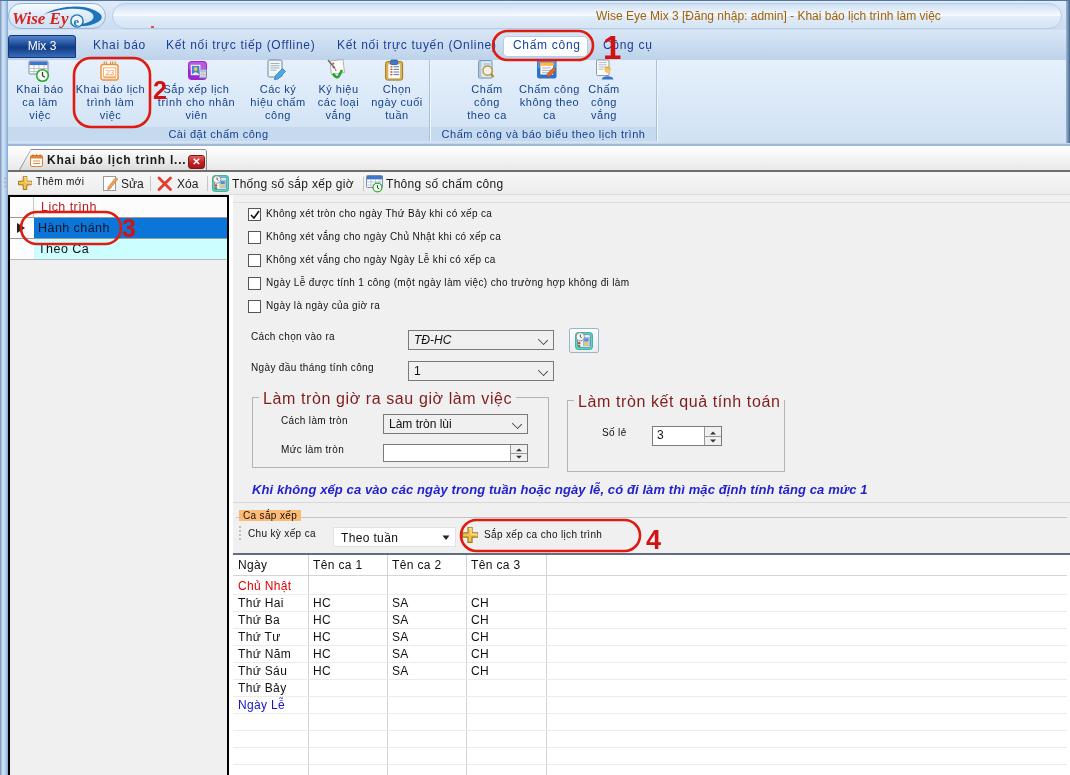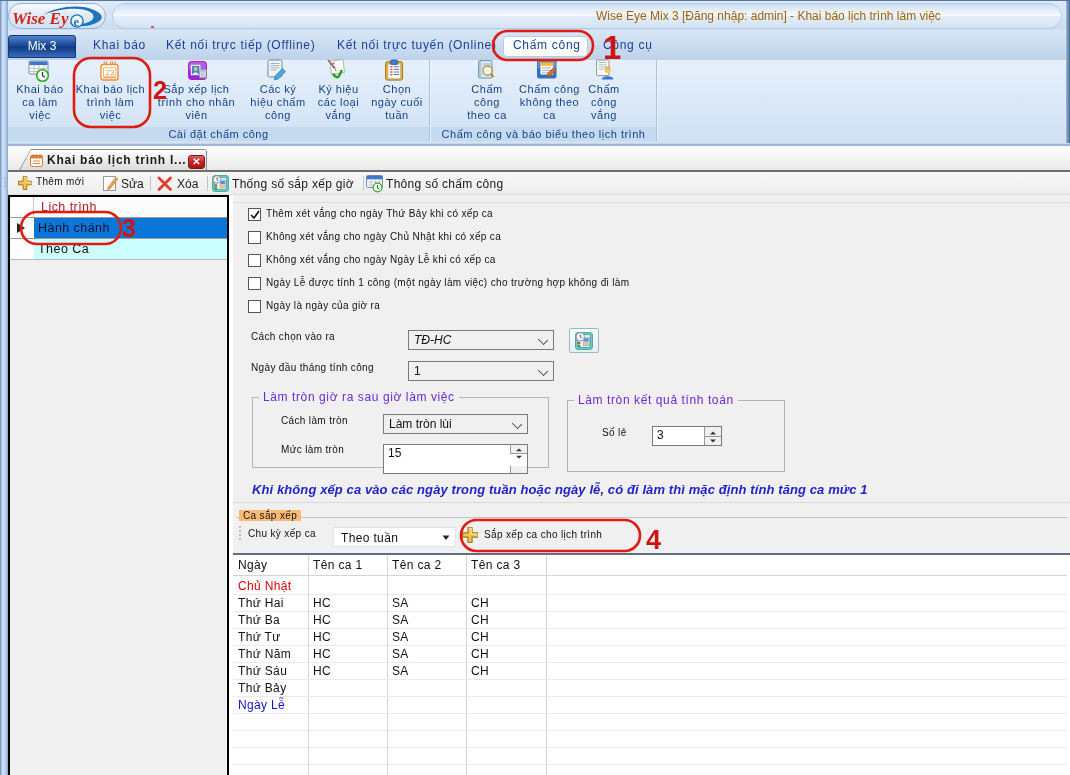--- a/index.html
+++ b/index.html
@@ -7,21 +7,21 @@
 .a{position:absolute;}
 .t12{font-size:10px;color:#111;white-space:nowrap;letter-spacing:.35px;}
 .nav{font-size:12px;color:#1c4098;white-space:nowrap;letter-spacing:.7px;}
 .rb{font-size:11px;color:#15428b;text-align:center;line-height:13px;white-space:nowrap;letter-spacing:.5px;}
 .gl{font-size:11px;color:#15428b;text-align:center;white-space:nowrap;letter-spacing:.5px;}
 .cb{width:13px;height:13px;background:#fff;border:1px solid #565656;box-sizing:border-box;}
 .combo{background:#f0f0f0;border:1px solid #7a7a7a;box-sizing:border-box;font-size:12px;color:#111;
   line-height:18px;padding-left:5px;}
 .carr{position:absolute;right:6px;top:7px;width:7px;height:7px;border-right:1.4px solid #444;border-bottom:1.4px solid #444;transform:rotate(45deg) scale(1,.8);transform-origin:center;margin-top:-2px;}
 .gbox{border:1px solid #b4b4b4;box-sizing:border-box;}
-.glab{position:absolute;top:-8px;background:#f0f0f1;padding:0 4px;font-size:12px;color:#6d28d9;white-space:nowrap;letter-spacing:.6px;}
+.glab{position:absolute;top:-8px;background:#f0f0f1;padding:0 4px;font-size:16px;color:#7f1d1d;white-space:nowrap;letter-spacing:.6px;}
 .spin{background:#fff;border:1px solid #7a7a7a;box-sizing:border-box;font-size:12px;color:#111;line-height:17px;padding-left:4px;}
 </style></head>
 <body>
 
 <div class="a" style="left:0;top:0;width:1070px;height:30px;background:linear-gradient(#dfeafa,#cbddf2);border-top:1px solid #55759e;box-sizing:border-box;"></div>
 
 <div class="a" style="left:8px;top:3px;width:98px;height:26px;border:1px solid #93b3d8;border-radius:13px;box-sizing:border-box;background:linear-gradient(#f6fafe,#dcE9f7 55%,#cfe1f3);overflow:hidden;">
 <svg width="96" height="26" style="position:absolute;left:0;top:0;">
 <path d="M34 11 C48 2 72 0 85 6 C92 9 95 13 91 16.5 C87 20 80 22 73 22 C66 22 62 20.5 60 19 C66 21 78 20.5 83 16 C87 12 83 7 74 5.5 C61 3.5 45 6.5 34 11 Z" fill="#1d74bd"></path>
 <text x="3" y="20" font-family="Liberation Serif,serif" font-style="italic" font-weight="bold" font-size="17" fill="#d5241f">Wise Ey</text>
@@ -231,21 +231,21 @@
   <div style="position:absolute;left:0;top:0;width:23px;height:20px;background:#fdfdfd;"></div>
   <div style="position:absolute;left:24px;top:0;width:193px;height:20px;background:#ccfeff;"></div>
   <div style="position:absolute;left:28px;top:3px;font-size:12.5px;letter-spacing:.45px;color:#111;">Theo Ca</div>
 </div>
 
 <div class="a" style="left:233px;top:202px;width:837px;height:1px;background:#dcdcdc;"></div>
 <div class="a cb" style="left:248px;top:208px;"></div>
 <svg class="a" style="left:249px;top:209px;" width="12" height="12">
     <path d="M2 6 l3 3 5-7" stroke="#111" stroke-width="1.6" fill="none"></path>
   </svg>
-<div class="a t12" style="left:266px;top:208px;">Thêm xét vắng cho ngày Thứ Bảy khi có xếp ca</div>
+<div class="a t12" style="left:266px;top:208px;">Không xét tròn cho ngày Thứ Bảy khi có xếp ca</div>
 <div class="a cb" style="left:248px;top:231px;"></div>
 <div class="a t12" style="left:266px;top:231px;">Không xét vắng cho ngày Chủ Nhật khi có xếp ca</div>
 <div class="a cb" style="left:248px;top:254px;"></div>
 <div class="a t12" style="left:266px;top:254px;">Không xét vắng cho ngày Ngày Lễ khi có xếp ca</div>
 <div class="a cb" style="left:248px;top:277px;"></div>
 <div class="a t12" style="left:266px;top:277px;">Ngày Lễ được tính 1 công (một ngày làm việc) cho trường hợp không đi làm</div>
 <div class="a cb" style="left:248px;top:300px;"></div>
 <div class="a t12" style="left:266px;top:300px;">Ngày là ngày của giờ ra</div>
 
 <div class="a t12" style="left:251px;top:331px;">Cách chọn vào ra</div>
@@ -265,21 +265,21 @@
  </svg>
 </div>
 <div class="a t12" style="left:251px;top:362px;">Ngày đầu tháng tính công</div>
 <div class="a combo" style="left:408px;top:361px;width:146px;height:20px;">1<span class="carr"></span></div>
 
 <div class="a gbox" style="left:252px;top:397px;width:297px;height:71px;">
   <div class="glab" style="left:6px;">Làm tròn giờ ra sau giờ làm việc</div>
   <div class="t12" style="position:absolute;left:28px;top:17px;">Cách làm tròn</div>
   <div class="combo" style="position:absolute;left:130px;top:16px;width:145px;height:20px;">Làm tròn lùi<span class="carr"></span></div>
   <div class="t12" style="position:absolute;left:28px;top:46px;">Mức làm tròn</div>
-  <div class="spin" style="position:absolute;left:130px;top:46px;width:145px;height:30px;">15
+  <div class="spin" style="position:absolute;left:130px;top:46px;width:145px;height:18px;text-align:right;">15
     <span style="position:absolute;right:0;top:0;width:16px;height:8px;background:#f0f0f0;border-left:1px solid #999;border-bottom:1px solid #999;"></span>
     <span style="position:absolute;right:0;bottom:0;width:16px;height:7.5px;background:#f0f0f0;border-left:1px solid #999;"></span>
     <svg style="position:absolute;right:4px;top:3px;" width="8" height="11">
         <path d="M1 3.2 L4 0.6 7 3.2Z" fill="#333"></path>
         <path d="M1 7.8 L4 10.4 7 7.8Z" fill="#333"></path>
       </svg>
   </div>
 </div>
 
 <div class="a gbox" style="left:567px;top:400px;width:218px;height:72px;">

